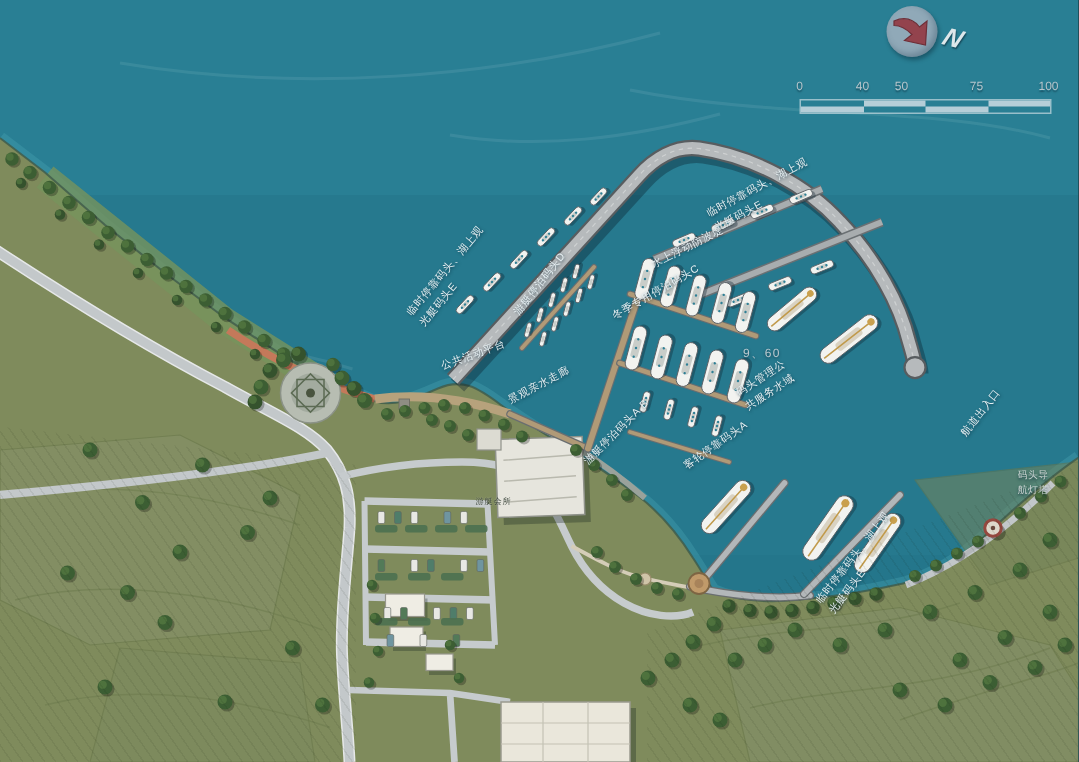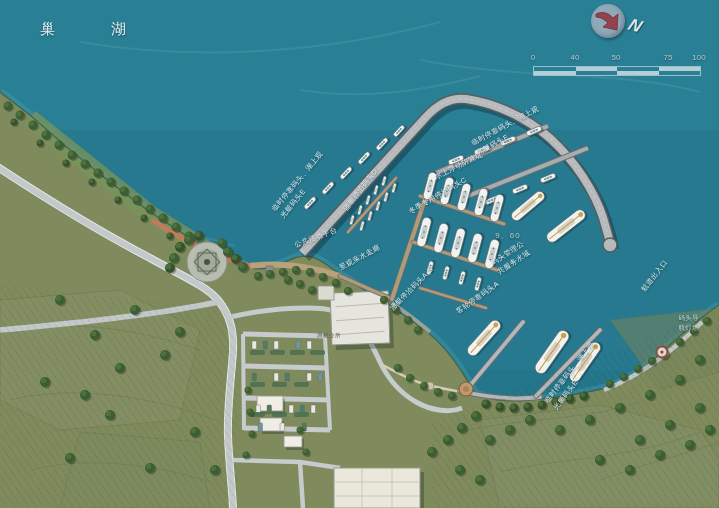--- a/index.html
+++ b/index.html
@@ -834,21 +834,20 @@
         <circle cx="688.5" cy="443.5" r="2.75" fill="#557a42" opacity="0.7"></circle>
         <circle cx="711.4" cy="431.4" r="5" fill="rgba(0,0,0,0.26)"></circle>
         <circle cx="710" cy="430" r="5" fill="#3c5e33"></circle>
         <circle cx="708.5" cy="428.5" r="2.75" fill="#557a42" opacity="0.7"></circle>
       </g>
   </svg>
 
   <div class="hatch hatch1"></div>
   <div class="hatch hatch2"></div>
 
-  <div class="lake-name">巢湖</div>
 
   <div class="lbl" style="left:302px;top:185px;--r:-50deg">临时停靠码头、湖上观
 光艇码头E</div>
   <div class="lbl" style="left:508px;top:131px;--r:-28deg">临时停靠码头、湖上观
 光艇码头E</div>
   <div class="lbl" style="left:574px;top:376px;--r:-52deg">临时停靠码头、湖上观
 光艇码头E</div>
   <div class="lbl" style="left:459px;top:166px;--r:-27deg">水上浮动防波堤</div>
   <div class="lbl" style="left:361px;top:190px;--r:-52deg">游艇停泊码头D</div>
   <div class="lbl" style="left:438px;top:196px;--r:-30deg">冬季专用停泊码头C</div>
@@ -868,22 +867,22 @@
       <svg width="34" height="34" viewBox="0 0 34 34">
         <path d="M5,10 C12,7 18,9 22,14 L27,10 L26,26 L12,23 L17,19 C13,15 9,13 5,13 Z" fill="#93434d" stroke="#6e2f38" stroke-width="0.8"></path>
       </svg>
     </div>
     <span class="compass-n">N</span>
   </div>
 
   <div class="scalebar">
     <span class="tick" style="left:0px">0</span>
     <span class="tick" style="left:42px">40</span>
-    <span class="tick" style="left:83px">50</span>
-    <span class="tick" style="left:135px">75</span>
+    <span class="tick" style="left:68px">50</span>
+    <span class="tick" style="left:118px">75</span>
     <span class="tick" style="left:166px">100</span>
     <div class="sb-bar">
       <div class="sb-cell c-dark"></div>
         <div class="sb-cell c-light"></div>
         <div class="sb-cell c-dark"></div>
         <div class="sb-cell c-light"></div>
       <div class="sb-cell c-light"></div>
         <div class="sb-cell c-dark"></div>
         <div class="sb-cell c-light"></div>
         <div class="sb-cell c-dark"></div>

